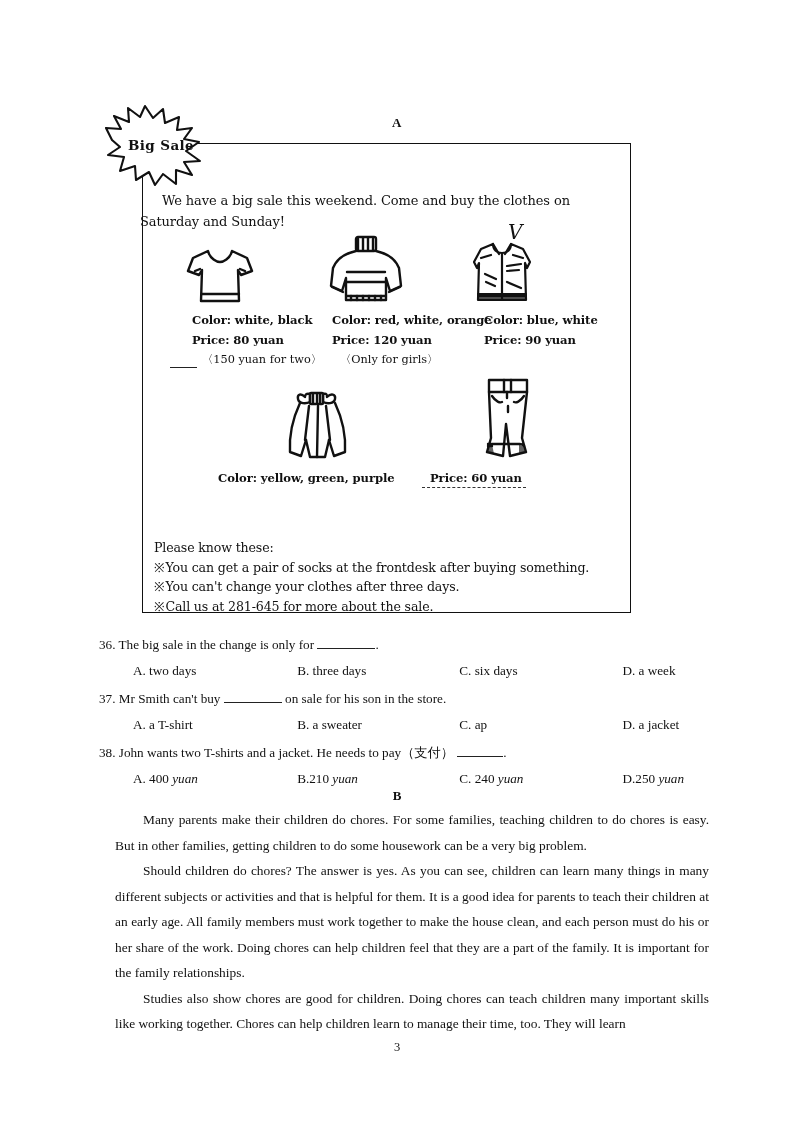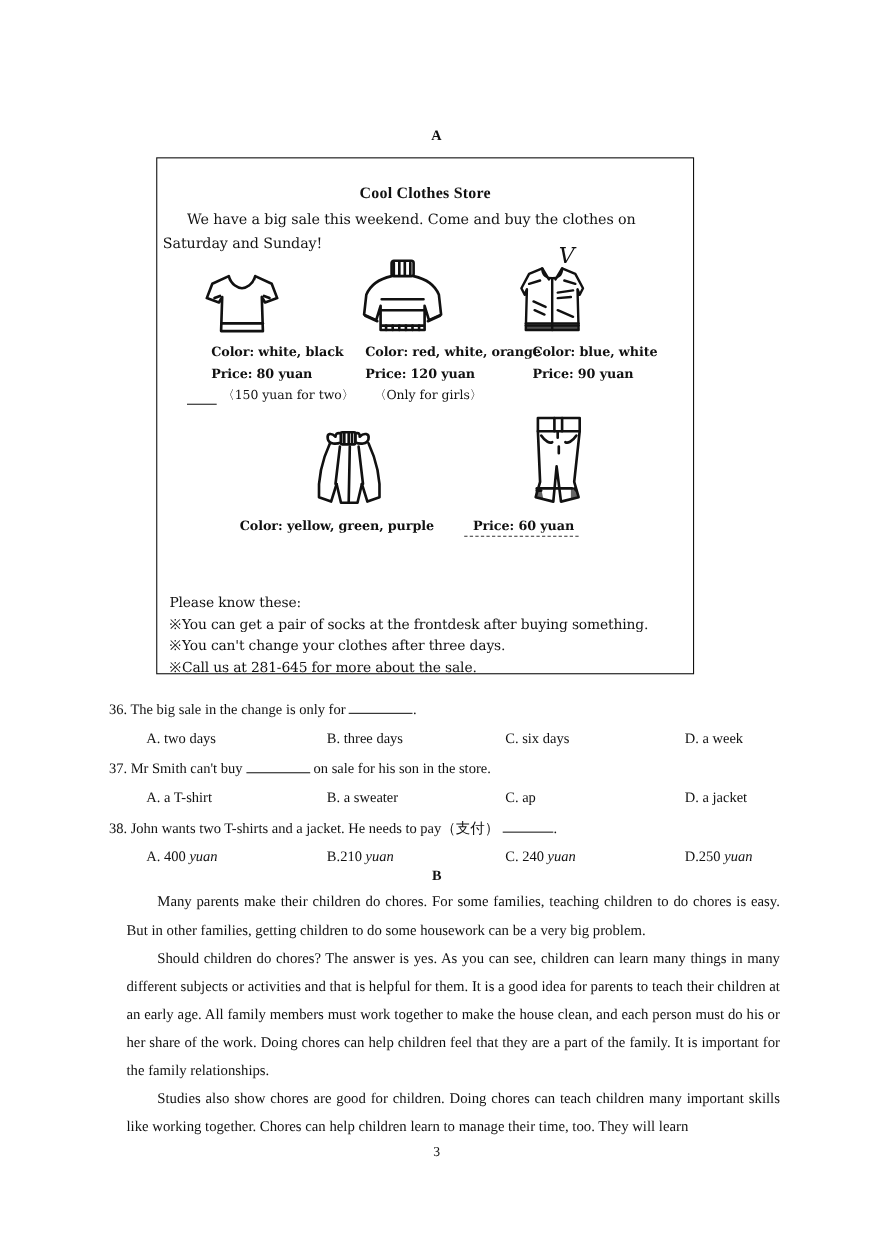--- a/index.html
+++ b/index.html
@@ -79,21 +79,21 @@
     top: 168px;
     width: 489px;
     text-align: center;
     font-family: "Liberation Serif", serif;
     font-size: 14.5px;
     font-weight: bold;
     letter-spacing: .2px;
   }
   .store-intro {
     position: absolute;
-    left: 148px;
+    left: 140px;
     top: 190px;
     width: 480px;
     font-family: "DejaVu Serif", serif;
     font-size: 13px;
     line-height: 21px;
     text-indent: 22px;
     letter-spacing: -0.1px;
   }
 
   
@@ -272,22 +272,27 @@
 </style>
 </head>
 <body>
 
 <div class="page">
 
   <div class="section-label-a">A</div>
 
   <div class="ad-box"></div>
 
-
-  <div class="store-title">Cool Clothes Store</div>
+  <div class="big-sale">
+    <svg width="112" height="82" viewBox="0 0 112 82">
+      <polygon points="8,36 2,24 17,25 10,12 25,18 24,4 36,13 41,2 49,14 59,5 61,19 75,13 73,26 88,24 80,35 95,38 82,47 96,57 80,58 88,71 72,66 72,80 59,70 51,81 45,68 32,76 31,62 16,67 20,53 4,51 16,43" fill="#ffffff" stroke="#111" stroke-width="2.1" stroke-linejoin="round"></polygon>
+    </svg>
+    <div class="big-sale-text">Big Sale</div>
+  </div>
+
   <div class="store-intro">We have a big sale this weekend. Come and buy the clothes on Saturday and Sunday!</div>
 
   <div class="items-row-1">
 
     <div class="item item-tshirt">
       <div class="item-art">
         <svg width="74" height="66" viewBox="0 0 74 66">
           <g fill="none" stroke="#111" stroke-width="2.4" stroke-linejoin="round" stroke-linecap="round">
             <path d="M25 7 C27 15, 34 18, 37 18 C40 18, 47 15, 49 7 L64 14 L69 27 L58 31 L55 26 L56 57 L18 57 L19 26 L16 31 L5 27 L10 14 Z"></path>
             <path d="M19 50 L56 50"></path>

